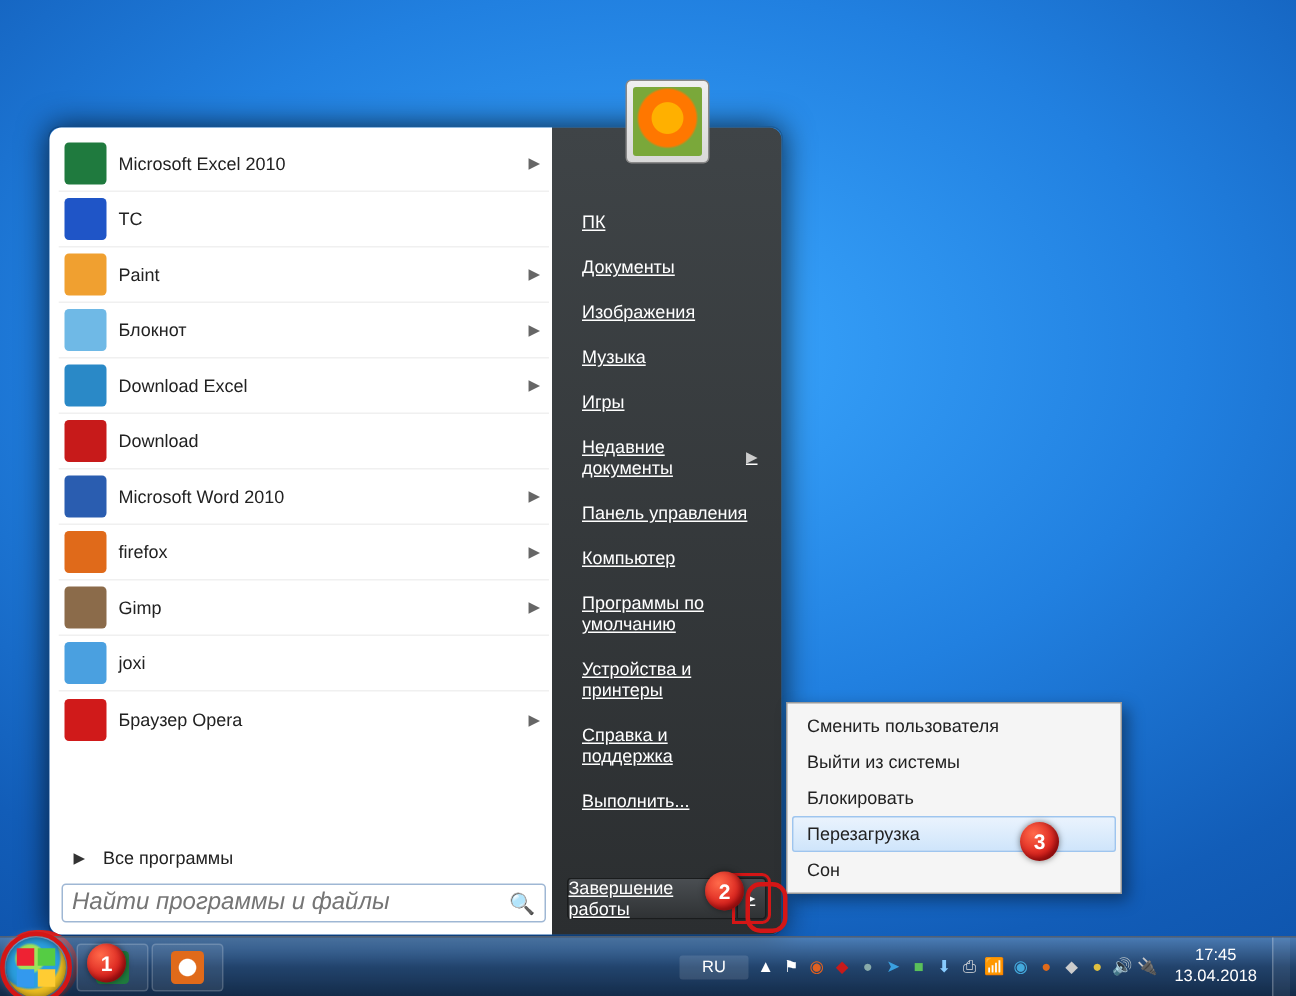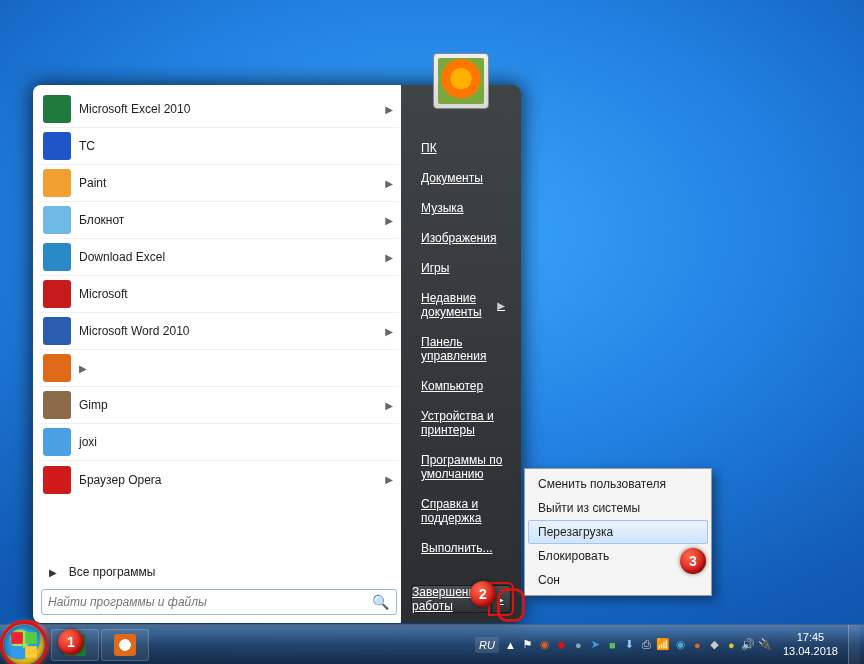--- a/index.html
+++ b/index.html
@@ -14,21 +14,21 @@
   .start-menu {
     position: absolute;
     left: 32px; bottom: 40px;
     width: 490px; height: 540px;
     display: flex;
     border-radius: 8px;
     box-shadow: 0 0 20px rgba(0,0,0,.7);
     border: 1px solid rgba(0,0,0,.35);
   }
   .left-pane {
-    width: 368px;
+    width: 335px;
     background: #fff;
     border-radius: 8px 0 0 8px;
     display: flex; flex-direction: column;
     padding: 6px 2px 6px 6px;
   }
   .right-pane {
     flex: 1;
     background: linear-gradient(to bottom, #3f4447 0%, #2b2e30 100%);
     border-radius: 0 8px 8px 0;
     padding: 48px 4px 6px 4px;
@@ -81,21 +81,21 @@
     margin: 0 2px 2px 2px;
     height: 26px;
     border: 1px solid #9fb7d4;
     border-radius: 3px;
     background: #fff;
     display:flex; align-items:center;
     padding: 0 6px;
   }
   .search-box input {
     border:none; outline:none; flex:1;
-    font-size:12px; font-style:italic; color:#777;
+    font-size:16px; font-style:italic; color:#777;
     background:transparent;
   }
   .search-box .mag { color:#6a8fbf; font-size:14px; }
   
   .r-list { flex:1; }
   .r-item {
     padding: 8px 12px 8px 16px;
     color:#fff; font-size:12px;
     display:flex; align-items:center; justify-content:space-between;
     cursor:default;
@@ -124,21 +124,21 @@
     color:#fff; font-size:10px;
     display:flex; align-items:center; justify-content:center;
     outline: 2px solid #d41616;
     outline-offset: 1px;
     position:relative;
   }
   
   .shutdown-submenu {
     position:absolute;
     left: 524px; bottom: 68px;
-    width: 188px;
+    width: 224px;
     background: #f5f5f5;
     border: 1px solid #9a9a9a;
     box-shadow: 4px 4px 10px rgba(0,0,0,.4);
     padding: 3px;
     font-size:12px; color:#222;
   }
   .sub-item {
     padding: 5px 10px;
     cursor:default;
   }
@@ -189,25 +189,24 @@
   }
   .tb-btn .ic { width:22px; height:22px; border-radius:3px; }
   .tray {
     margin-left:auto;
     display:flex; align-items:center;
     padding-right:4px;
     color:#fff; font-size:11px;
     gap:4px;
   }
   .tray-lang {
-    padding:2px 4px;
+    padding:2px 15px;
     background: rgba(255,255,255,.12);
     border-radius:2px;
     font-size:11px;
-    font-style:italic;
   }
   .tray-icons { display:flex; gap:2px; align-items:center; }
   .tray-icons span {
     width:15px; height:15px;
     display:inline-flex; align-items:center; justify-content:center;
     font-size:11px;
   }
   .clock { text-align:center; line-height:1.2; margin-left:6px; }
   .show-desktop {
     width:12px; height:40px;
@@ -248,29 +247,30 @@
           <div class="prog-label">Блокнот</div>
           <div class="prog-arrow">▶</div>
         </div>
         <div class="prog-item">
           <div class="prog-icon" style="background:#2a89c7"></div>
           <div class="prog-label">Download Excel</div>
           <div class="prog-arrow">▶</div>
         </div>
         <div class="prog-item">
           <div class="prog-icon" style="background:#c71a1a"></div>
-          <div class="prog-label">Microsoft</div>
+          <div class="prog-label">Download</div>
         </div>
         <div class="prog-item">
           <div class="prog-icon" style="background:#2a5db0"></div>
           <div class="prog-label">Microsoft Word 2010</div>
           <div class="prog-arrow">▶</div>
         </div>
         <div class="prog-item">
           <div class="prog-icon" style="background:#e06a1a"></div>
+          <div class="prog-label">firefox</div>
           <div class="prog-arrow">▶</div>
         </div>
         <div class="prog-item">
           <div class="prog-icon" style="background:#8b6b4a"></div>
           <div class="prog-label">Gimp</div>
           <div class="prog-arrow">▶</div>
         </div>
         <div class="prog-item">
           <div class="prog-icon" style="background:#4aa0e0"></div>
           <div class="prog-label">joxi</div>
@@ -295,43 +295,43 @@
         <div class="user-pic-inner"></div>
       </div>
     <div class="r-list" id="r-list">
         <div class="r-item">
           <span>ПК</span>
         </div>
         <div class="r-item">
           <span>Документы</span>
         </div>
         <div class="r-item">
+          <span>Изображения</span>
+        </div>
+        <div class="r-item">
           <span>Музыка</span>
-        </div>
-        <div class="r-item">
-          <span>Изображения</span>
         </div>
         <div class="r-item">
           <span>Игры</span>
         </div>
         <div class="r-item">
           <span>Недавние документы</span>
           <span class="r-arrow">▶</span>
         </div>
         <div class="r-item">
           <span>Панель управления</span>
         </div>
         <div class="r-item">
           <span>Компьютер</span>
         </div>
         <div class="r-item">
+          <span>Программы по умолчанию</span>
+        </div>
+        <div class="r-item">
           <span>Устройства и принтеры</span>
-        </div>
-        <div class="r-item">
-          <span>Программы по умолчанию</span>
         </div>
         <div class="r-item">
           <span>Справка и поддержка</span>
         </div>
         <div class="r-item">
           <span>Выполнить...</span>
         </div>
       </div>
     <div class="shutdown-row">
       <div class="shutdown-btn">
@@ -340,22 +340,22 @@
       <div class="shutdown-split">
         <span>▸</span>
       </div>
     </div>
   </div>
 </div>
 
 <div class="shutdown-submenu" id="shutdown-submenu">
     <div class="sub-item">Сменить пользователя</div>
     <div class="sub-item">Выйти из системы</div>
+    <div class="sub-item">Блокировать</div>
     <div class="sub-item hl">Перезагрузка</div>
-    <div class="sub-item">Блокировать</div>
     <div class="sub-item">Сон</div>
   </div>
 
 <div class="callout" style="left:58px; bottom:9px;">
     <span>1</span>
   </div>
 <div class="callout" style="left:470px; bottom:57px;">
     <span>2</span>
   </div>
 <div class="callout" style="left:680px; bottom:90px;">

